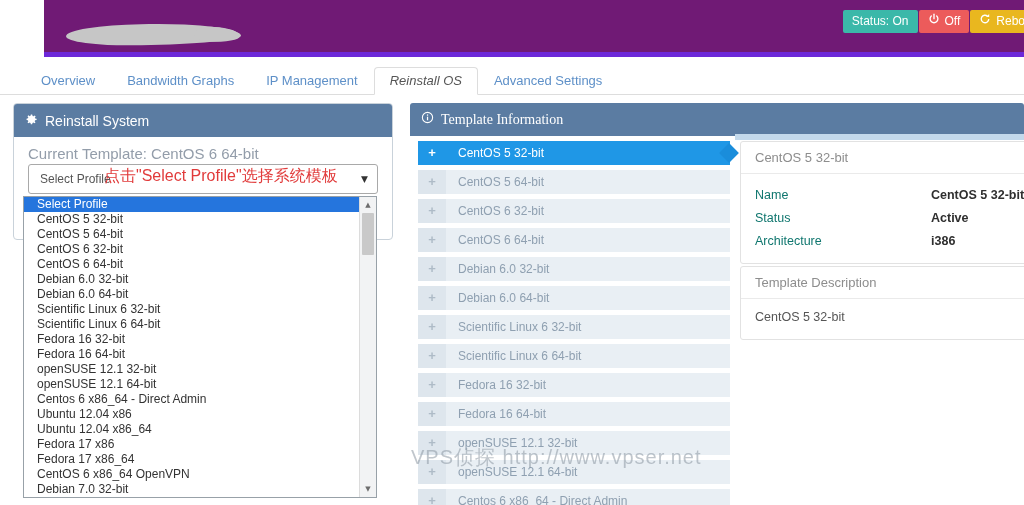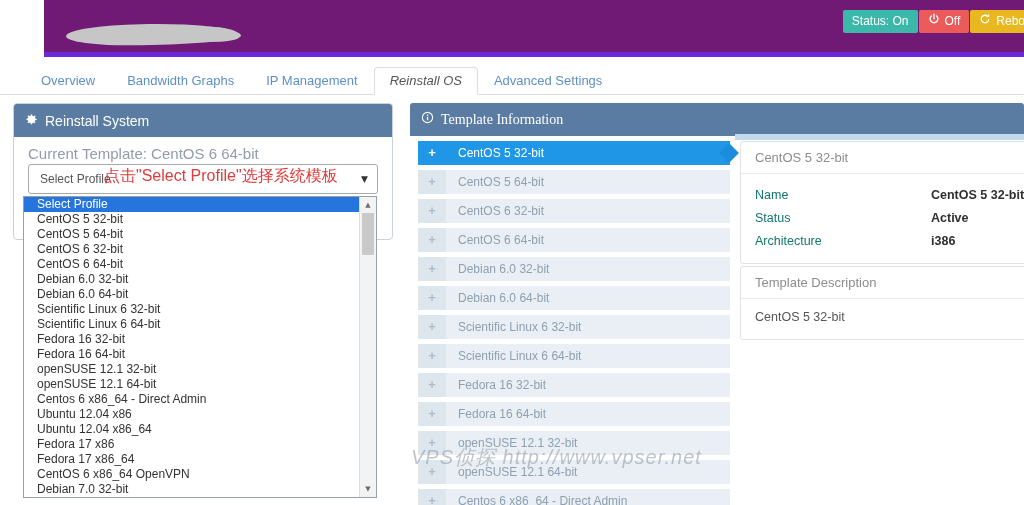--- a/index.html
+++ b/index.html
@@ -84,21 +84,21 @@
   .card.c1 { top:141px; }
   .card.c2 { top:266px; }
   .card-hd { padding:8px 14px; font-size:13px; color:#8d8d8d; border-bottom:1px solid #eaeaea; }
   .card-bd { padding:9px 14px 11px 14px; }
   .d-row { display:flex; height:23px; align-items:center; }
   .d-lbl { width:176px; font-size:12.5px; color:#0f766e; }
   .d-val { font-size:12.5px; color:#2f2f2f; font-weight:bold; }
   .desc-text { font-size:12.5px; color:#555; padding:2px 0 4px 0; }
 
   .watermark { position:absolute; left:411px; top:444px; font-size:20px; letter-spacing:1px;
-    color:rgba(140,152,163,0.55); white-space:nowrap; z-index:5; pointer-events:none;font-style:italic; }
+    color:rgba(140,152,163,0.55); white-space:nowrap; z-index:5; pointer-events:none; }
 </style>
 </head>
 <body>
 
 <div class="topbar">
   <div class="logo-blob"></div>
   <div class="logo-blob2"></div>
   <div class="power-btns">
     <button class="pbtn on">
       <span>Status: On</span>

